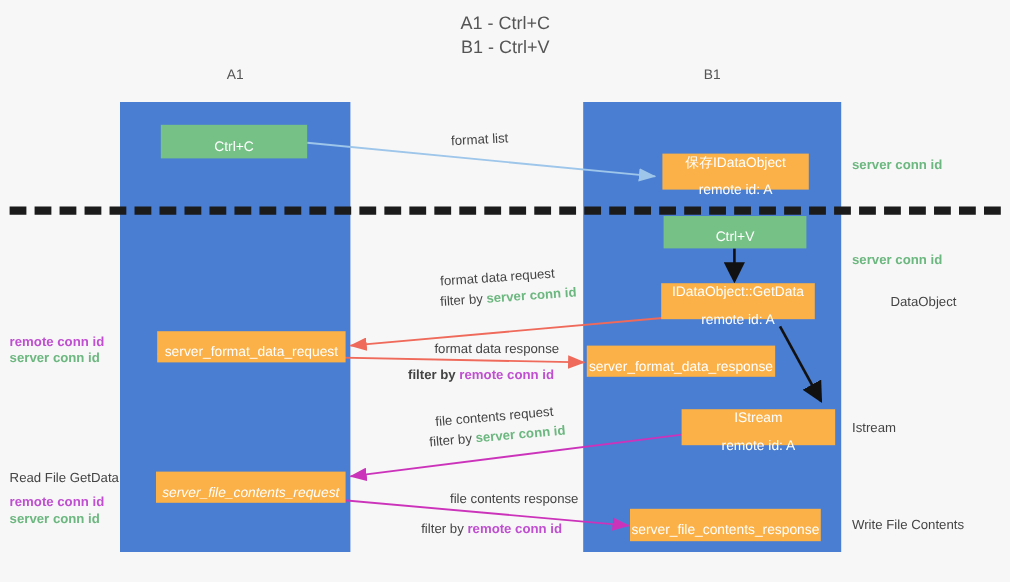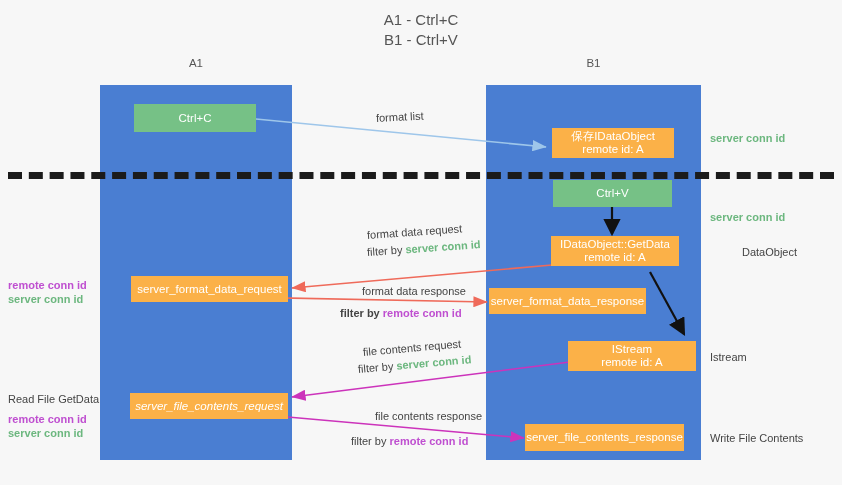--- a/index.html
+++ b/index.html
@@ -55,21 +55,21 @@
     align-items: center;
     justify-content: center;
     color: #ffffff;
     font-size: 11.5px;
     line-height: 13px;
     text-align: center;
     z-index: 5;
   }
   .box.green { background: #76c186; }
   .box.orange { background: #fbb148; }
-  .box .ln { display: block; white-space: nowrap; }
+  .box .ln { display: block; white-space: nowrap; margin-top: 10px; }
 
   
   .dashed {
     position: absolute;
     left: 8px; top: 172px;
     width: 826px; height: 0;
     border-top: 7px dashed #1b1b1b;
     z-index: 8;
   }
 

